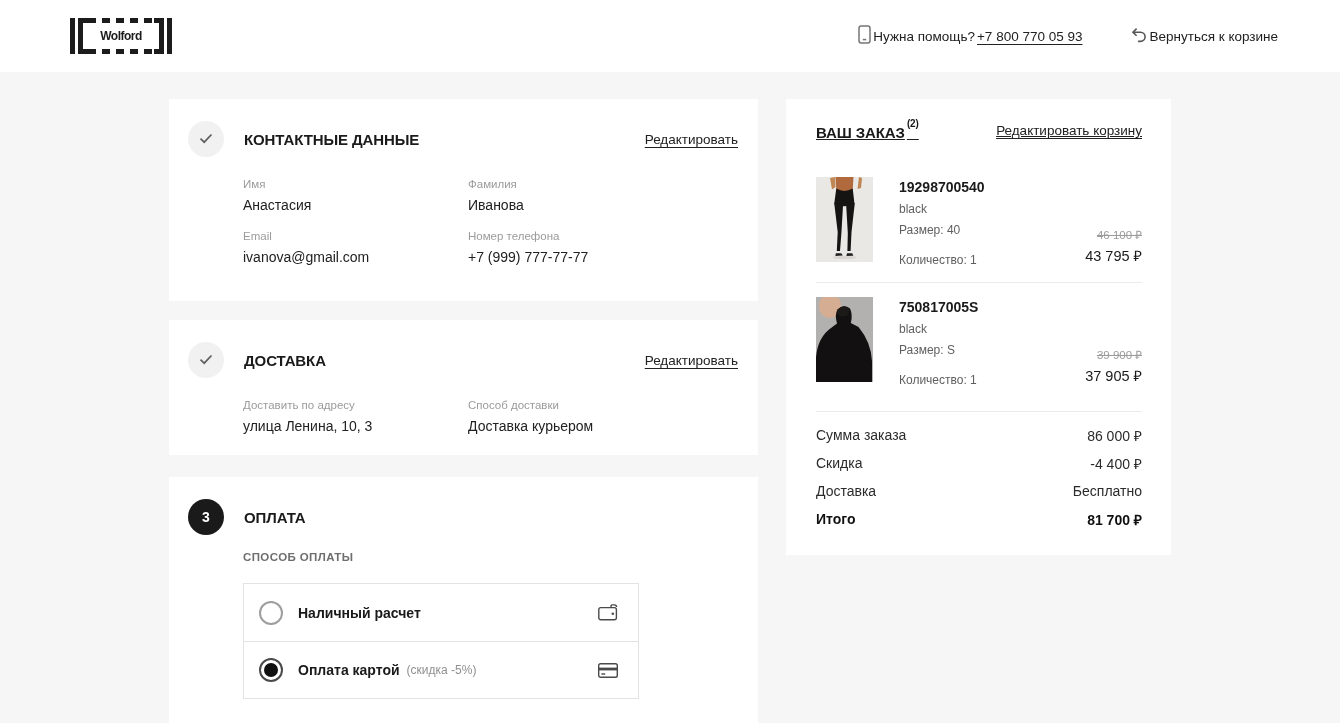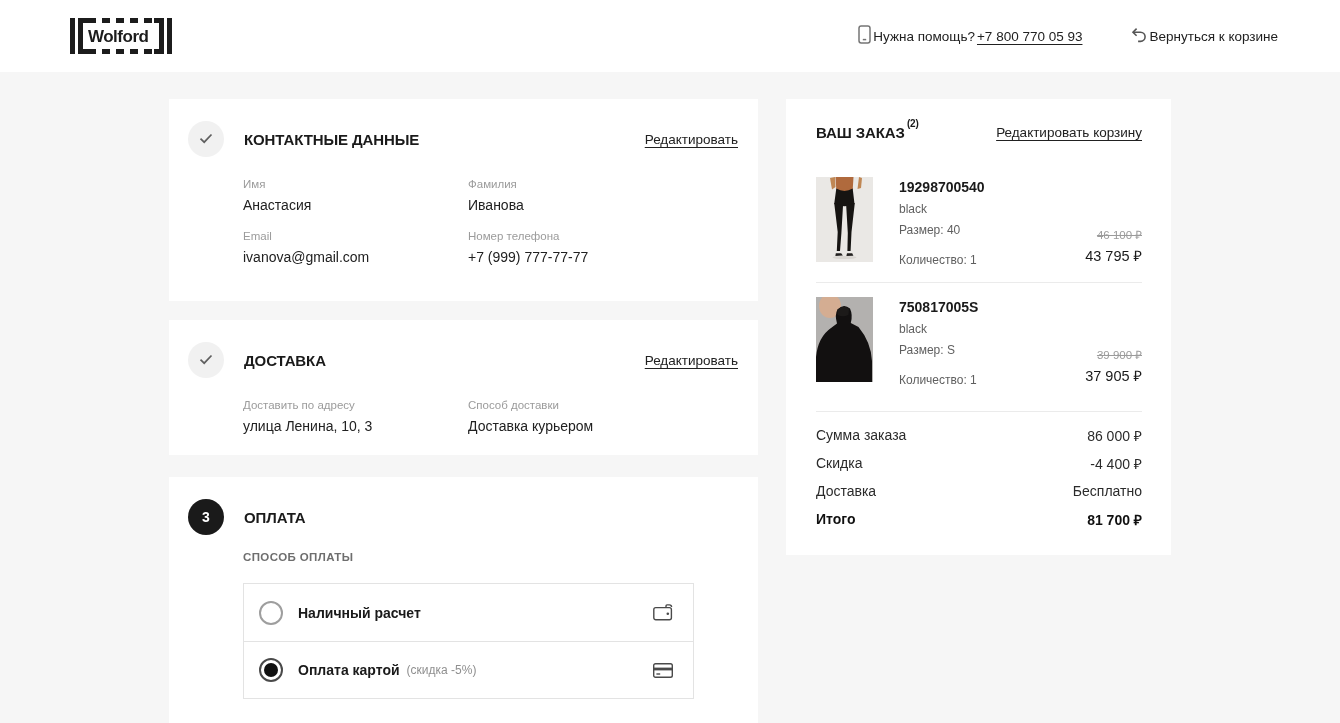--- a/index.html
+++ b/index.html
@@ -8,21 +8,21 @@
 
   
   .topbar { height:72px; background:#fff; display:flex; align-items:center; padding:0 62px 0 70px; }
   .logo { display:flex; align-items:center; cursor:pointer; }
   .lg-bar { width:5px; height:36px; background:#1c1c1c; }
   .lg-bracket { width:10px; height:36px; border:5px solid #1c1c1c; }
   .lg-bracket.left { border-right:none; margin-left:3px; }
   .lg-bracket.right { border-left:none; margin-right:3px; }
   .lg-mid { display:flex; flex-direction:column; justify-content:space-between; height:36px; width:66px; }
   .lg-dash { height:5px; width:100%; background:repeating-linear-gradient(90deg,#1c1c1c 0 8px,transparent 8px 14px); }
-  .lg-word { font-weight:bold; font-size:17px; line-height:1; letter-spacing:-0.5px; color:#1c1c1c; }
+  .lg-word { font-weight:bold; font-size:12px; line-height:1; text-align:center; letter-spacing:-0.5px; color:#1c1c1c; }
   .top-right { margin-left:auto; display:flex; align-items:center; gap:48px; }
   .help, .backcart { display:flex; align-items:center; gap:2px; font-size:13.5px; color:#212121; }
   .phone-link { color:#212121; text-decoration:underline; text-underline-offset:3px; cursor:pointer; }
   .backcart span.lbl { cursor:pointer; }
 
   
   .layout { width:1002px; margin:27px auto 0; display:flex; gap:28px; align-items:flex-start; }
   .col-left { width:589px; }
   .col-right { width:385px; }
   .card { background:#fff; }
@@ -36,33 +36,33 @@
   .status-circle { width:36px; height:36px; border-radius:50%; background:#f1f1f1; display:flex; align-items:center; justify-content:center; flex:none; }
   .step-circle { width:36px; height:36px; border-radius:50%; background:#1a1a1a; color:#fff; display:flex; align-items:center; justify-content:center; font-weight:bold; font-size:14px; flex:none; }
   .card-title { margin-left:20px; font-weight:700; font-size:15px; letter-spacing:-0.1px; color:#1a1a1a; }
   .edit-link { margin-left:auto; font-size:13.5px; color:#212121; text-decoration:underline; text-underline-offset:3px; cursor:pointer; }
 
   .fields { display:grid; grid-template-columns:225px 1fr; row-gap:17px; margin:21px 0 0 55px; }
   .flabel { font-size:11.5px; color:#9b9b9b; margin-bottom:7px; }
   .fvalue { font-size:14px; color:#212121; }
 
   .pay-method-label { margin:16px 0 0 55px; font-size:11.5px; font-weight:700; letter-spacing:0.4px; color:#6e6e6e; }
-  .pay-options { margin:20px 0 0 55px; width:451px; border:1px solid #e3e3e3; background:#fff; }
+  .pay-options { margin:20px 0 0 55px; width:396px; border:1px solid #e3e3e3; background:#fff; }
   .pay-option { display:flex; align-items:center; height:57px; padding:0 20px 0 15px; cursor:pointer; }
   .pay-option + .pay-option { border-top:1px solid #e3e3e3; }
   .radio { width:24px; height:24px; border-radius:50%; border:2px solid #9e9e9e; background:#fff; flex:none; position:relative; cursor:pointer; }
   .radio.checked { border-color:#4a4a4a; }
   .radio.checked::after { content:""; position:absolute; inset:3px; border-radius:50%; background:#101010; }
   .pay-label { margin-left:15px; font-weight:700; font-size:14px; color:#1a1a1a; }
   .pay-note { margin-left:7px; font-size:12px; color:#8f8f8f; }
   .pay-icon { margin-left:auto; display:flex; }
 
   
   .order-card { padding:24px 29px 22px 30px; }
-  .order-head { display:flex; align-items:center; }
+  .order-head { display:flex; align-items:flex-start;text-decoration:underline; }
   .order-title { font-weight:700; font-size:15px; letter-spacing:-0.1px; color:#1a1a1a; }
   .order-count { font-size:10px; font-weight:700; vertical-align:super; position:relative; top:-5px; margin-left:2px; }
   .editcart-link { margin-left:auto; font-size:13.5px; color:#212121; text-decoration:underline; text-underline-offset:3px; cursor:pointer; }
 
   .prod { display:flex; margin-top:14px; }
   .prod.first { margin-top:36px; }
   .prod-img { width:57px; height:85px; flex:none; }
   .prod-info { margin-left:26px; }
   .prod-name { font-weight:700; font-size:14px; color:#1a1a1a; margin-top:2px; }
   .prod-attr { font-size:12px; color:#5f5f5f; margin-top:7px; }

